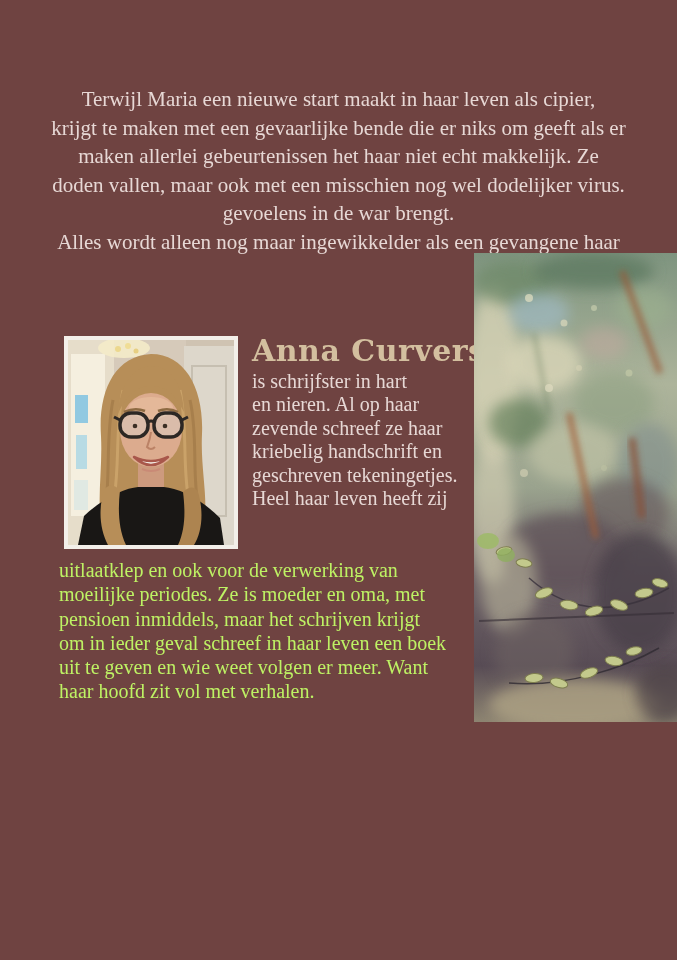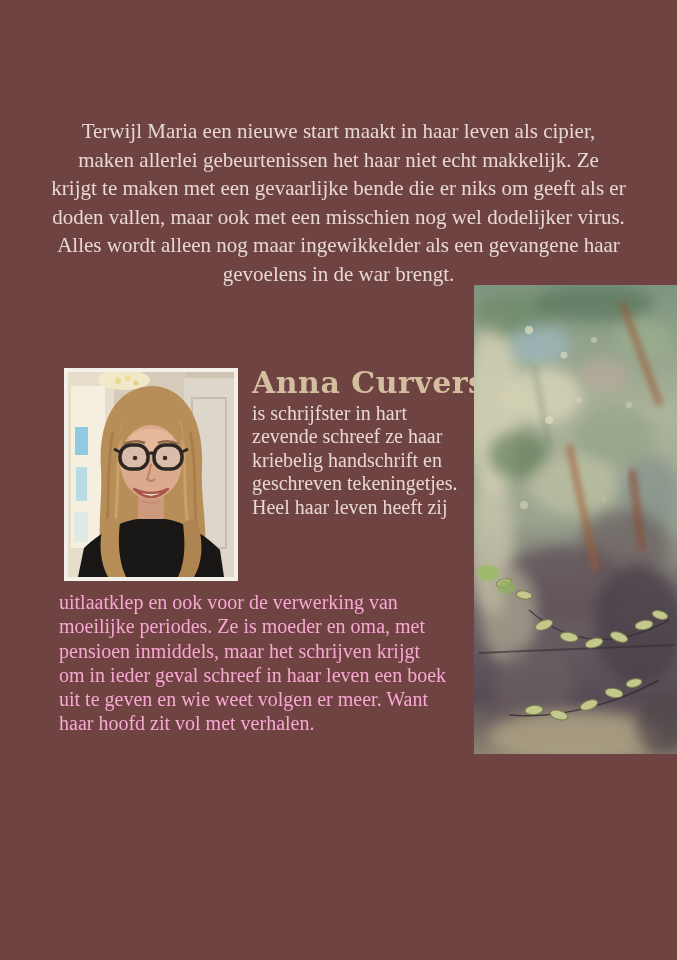--- a/index.html
+++ b/index.html
@@ -1,20 +1,19 @@
 <!DOCTYPE html>
 <html><head>
 <meta charset="utf-8">
 <style>
   html,body { margin:0; padding:0; background:#6f4341; }
   .cover {
     position:relative; width:677px; height:772px;
     background:#6f4341; overflow:hidden;
     font-family:"Liberation Serif", serif;
-    margin-top:32px;
   }
   .synopsis {
     position:absolute; top:85px; left:24px; width:629px;
     text-align:center; font-size:21px; line-height:28.5px;
     color:#e7d8d5;
   }
   .tline { white-space:nowrap; }
   .author-name {
     position:absolute; left:252px; top:333px;
     font-family:"DejaVu Serif", serif; font-weight:bold;
@@ -24,21 +23,21 @@
     position:absolute; left:64px; top:336px;
     width:166px; height:205px; border:4px solid #f3efe9;
     background:#cfc3b2;
   }
   .bio-right {
     position:absolute; left:252px; top:370px; width:220px;
     font-size:20px; line-height:23.4px; color:#e7d8d5;
   }
   .bio-full {
     position:absolute; left:59px; top:558px; width:430px;
-    font-size:20px; line-height:24.3px; color:#f9a8d4;
+    font-size:20px; line-height:24.3px; color:#bef264;
   }
   .painting {
     position:absolute; left:474px; top:253px; width:203px; height:469px;
   }
   .logo {
     position:absolute; left:0; right:0; top:779px;
     text-align:center; color:#ffffff;
   }
   .logo .boek {
     font-family:"Liberation Serif", serif; font-style:italic; font-weight:normal;
@@ -55,25 +54,25 @@
   }
   svg { display:block; }
 </style>
 </head>
 <body>
 
 <div class="cover">
 
   <div class="synopsis">
       <div class="tline">Terwijl Maria een nieuwe start maakt in haar leven als cipier,</div>
+      <div class="tline">krijgt te maken met een gevaarlijke bende die er niks om geeft als er</div>
       <div class="tline">maken allerlei gebeurtenissen het haar niet echt makkelijk. Ze</div>
-      <div class="tline">krijgt te maken met een gevaarlijke bende die er niks om geeft als er</div>
       <div class="tline">doden vallen, maar ook met een misschien nog wel dodelijker virus.</div>
+      <div class="tline">gevoelens in de war brengt.</div>
       <div class="tline">Alles wordt alleen nog maar ingewikkelder als een gevangene haar</div>
-      <div class="tline">gevoelens in de war brengt.</div>
     </div>
 
   <div class="author-name">Anna Curvers</div>
 
   <div class="photo-frame">
     <svg width="166" height="205" viewBox="0 0 166 205">
       <rect width="166" height="205" fill="#cfc3b2"></rect>
       <rect x="46" y="0" width="72" height="205" fill="#d6caba"></rect>
 
       <rect x="0" y="0" width="46" height="205" fill="#e6ddca"></rect>
@@ -123,20 +122,21 @@
 
       <path d="M10,205 L16,176 C36,157 58,148 70,147 L96,147 C110,148 132,158 152,178 L156,205 Z" fill="#191715"></path>
 
       <path d="M36,150 C30,170 32,190 40,205 L58,205 C50,188 50,168 52,150 C46,144 40,144 36,150 Z" fill="#b78e58"></path>
       <path d="M130,152 C136,172 134,192 126,205 L110,205 C118,188 117,168 115,152 C121,146 127,146 130,152 Z" fill="#ad8450"></path>
     </svg>
   </div>
 
   <div class="bio-right">
       <div class="tline">is schrijfster in hart</div>
+      <div class="tline">en nieren. Al op haar</div>
       <div class="tline">zevende schreef ze haar</div>
       <div class="tline">kriebelig handschrift en</div>
       <div class="tline">geschreven tekeningetjes.</div>
       <div class="tline">Heel haar leven heeft zij</div>
     </div>
 
   <div class="bio-full">
       <div class="tline">uitlaatklep en ook voor de verwerking van</div>
       <div class="tline">moeilijke periodes. Ze is moeder en oma, met</div>
       <div class="tline">pensioen inmiddels, maar het schrijven krijgt</div>

